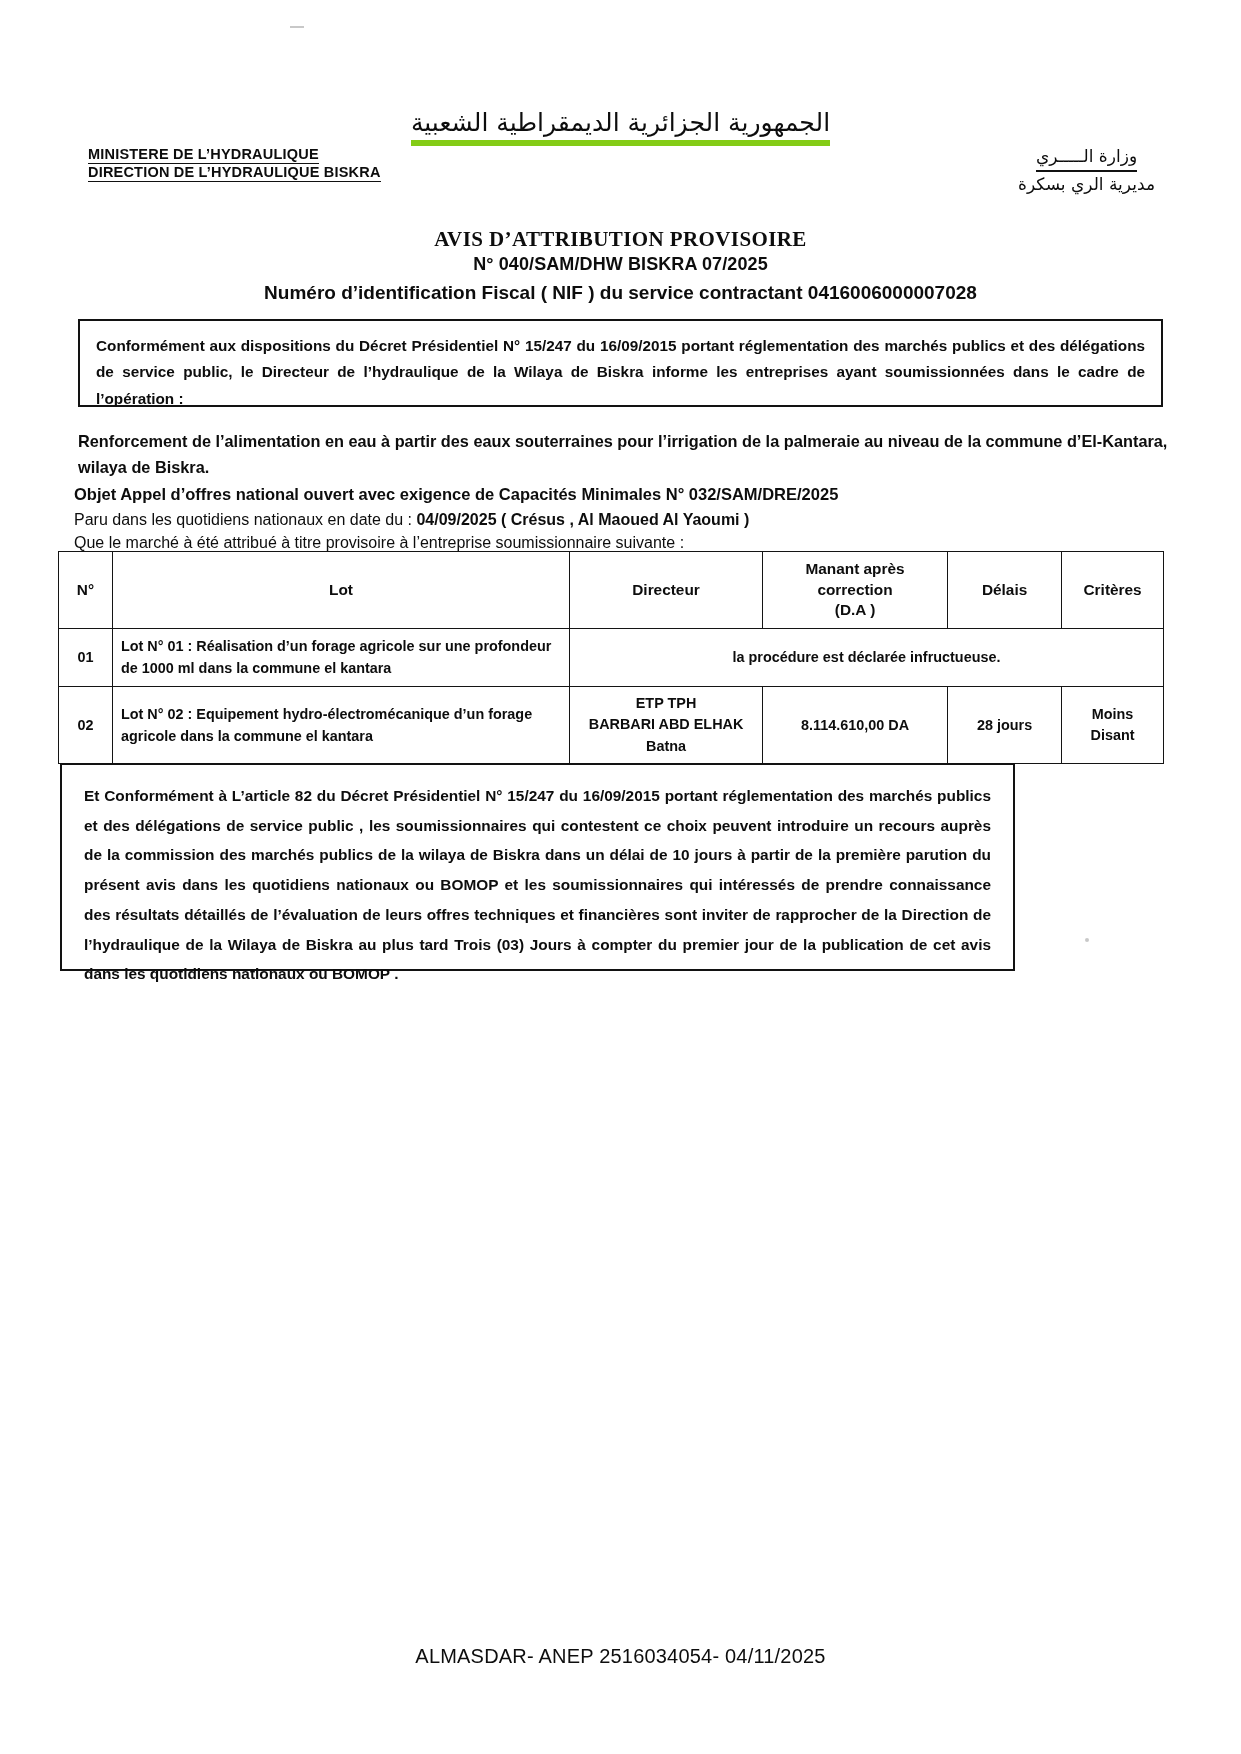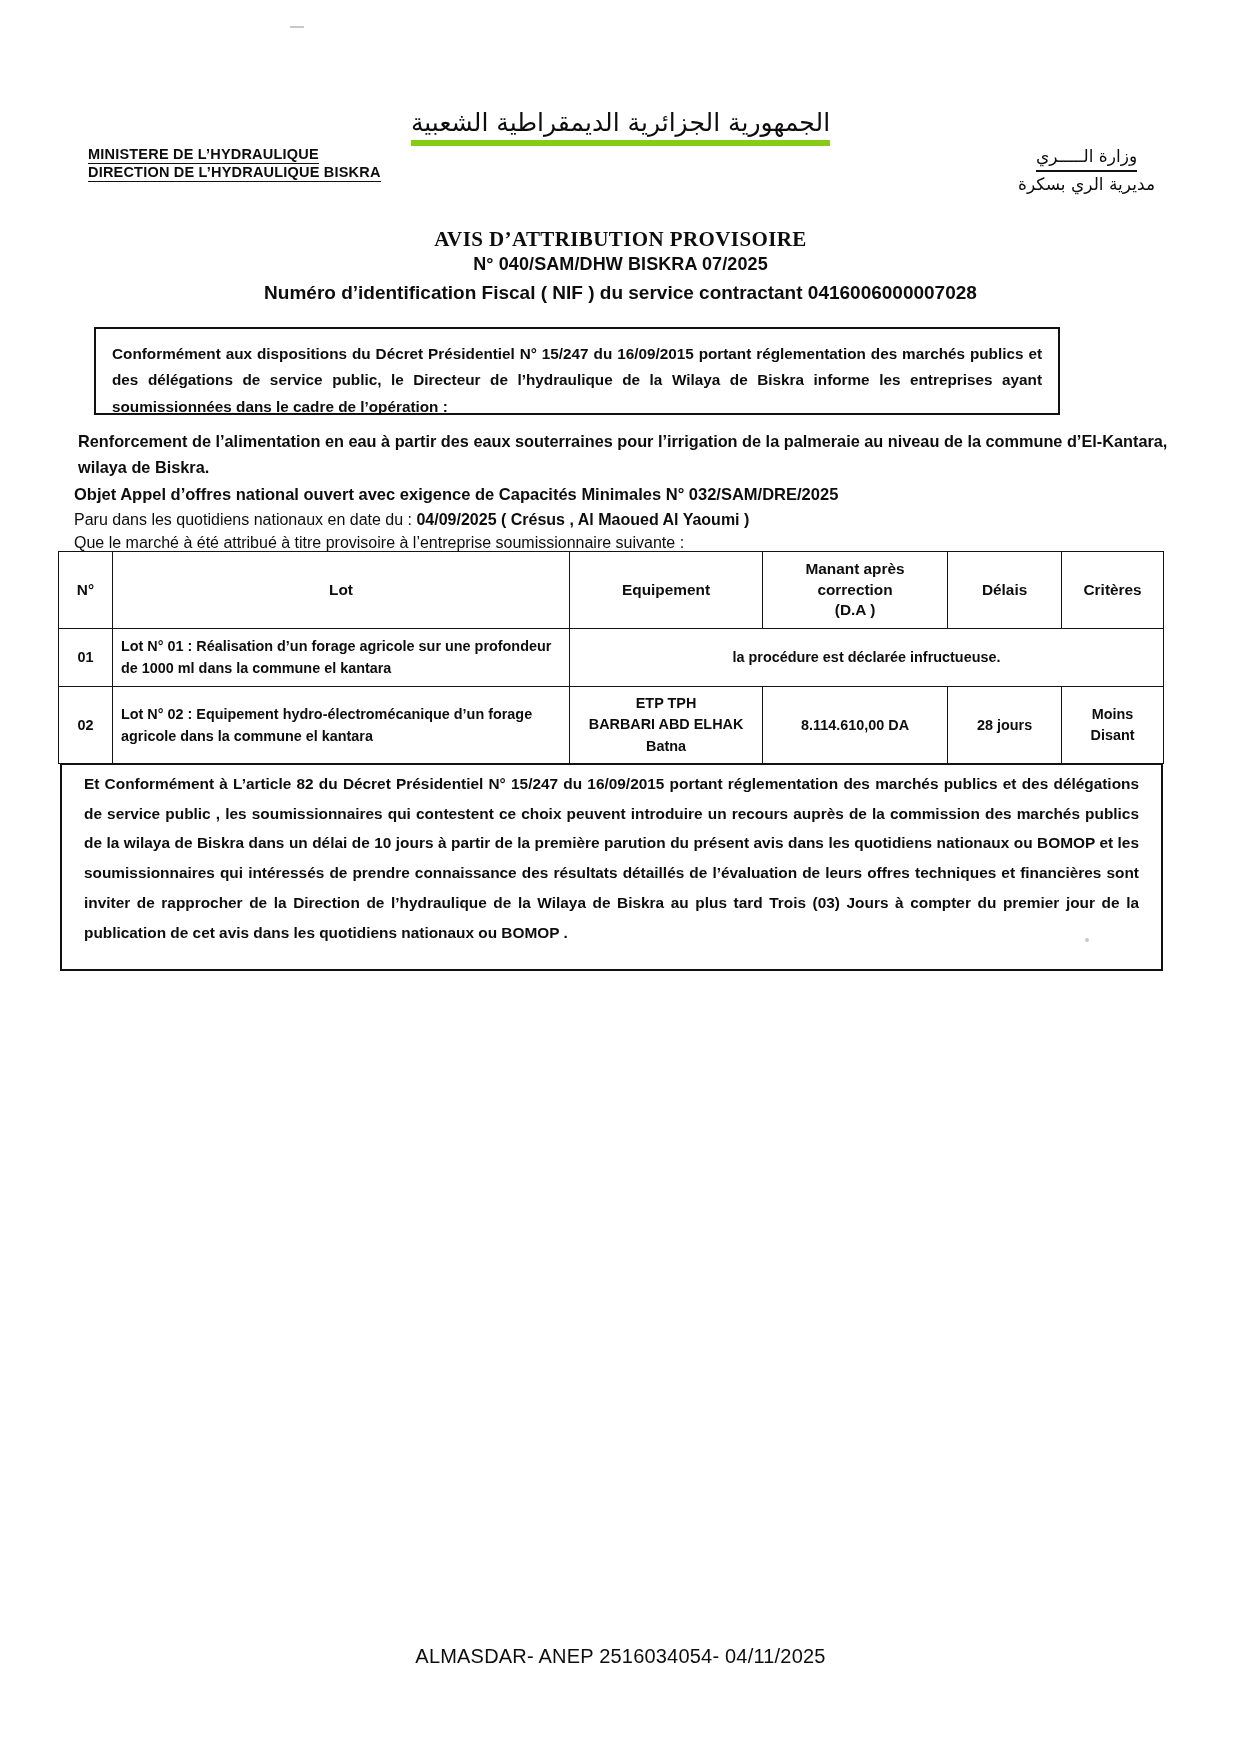--- a/index.html
+++ b/index.html
@@ -120,32 +120,31 @@
     margin: 0;
     font-size: 15.3px;
     font-weight: bold;
     line-height: 1.72;
     text-align: justify;
     text-justify: inter-word;
   }
 
   #intro-box {
     left: 78px;
-    top: 327px;
-    width: 966px;
+    top: 319px;
+    width: 1085px;
     height: 88px;
-    margin-left: 16px;
   }
 
   #recours-box {
     left: 60px;
     top: 763px;
-    width: 1103px;
+    width: 955px;
     height: 208px;
-    padding: 4px 22px;
+    padding: 16px 22px;
   }
   #recours-box p {
     line-height: 1.93;
     font-size: 15.4px;
   }
 
   
   .body-text {
     position: absolute;
     left: 78px;
@@ -249,21 +248,21 @@
         <col class="c-lot">
         <col class="c-ent">
       <col class="c-mt">
         <col class="c-del">
         <col class="c-cri">
     </colgroup>
     <thead>
       <tr>
         <th>N°</th>
         <th>Lot</th>
-        <th>Equipement</th>
+        <th>Directeur</th>
         <th>
           <span>Manant après correction</span><br>
           <span>(D.A )</span>
         </th>
         <th>Délais</th>
         <th>Critères</th>
       </tr>
     </thead>
     <tbody>
       <tr>

